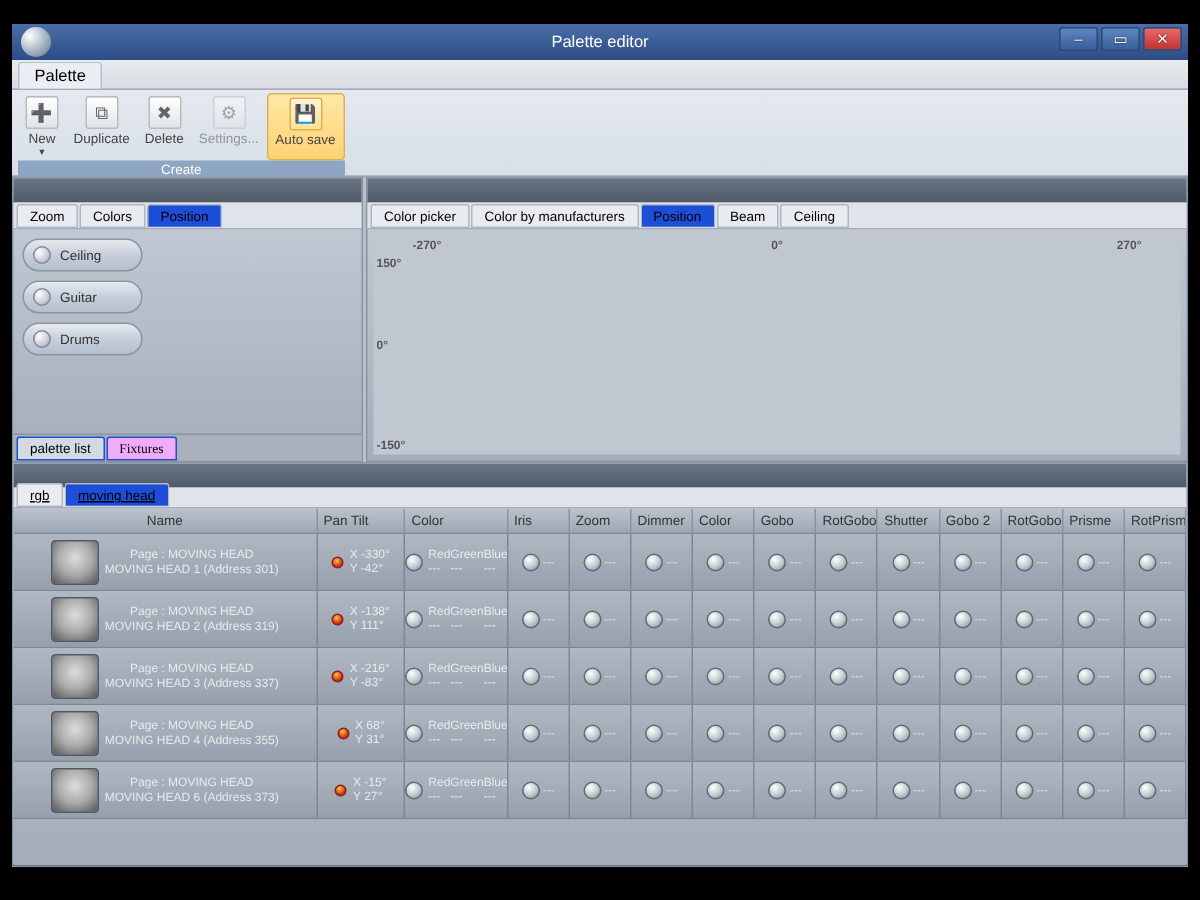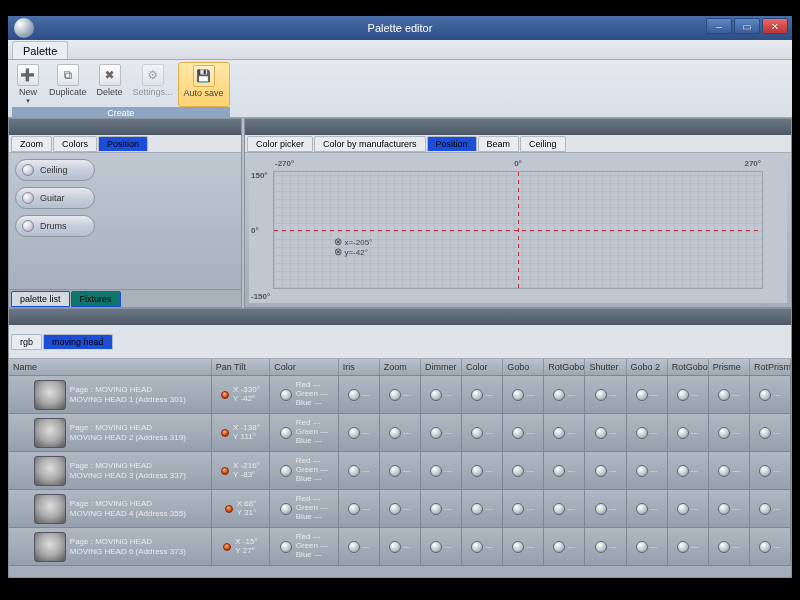--- a/index.html
+++ b/index.html
@@ -39,52 +39,52 @@
   .sub-tabs { height: 18px; display: flex; background: #dfe4ea; border-bottom: 1px solid #aab; padding-left: 2px; align-items: flex-end; }
   .sub-tab { padding: 2px 8px 2px; font-size: 9px; background: #e8ecf0; border: 1px solid #b0b8c2; border-radius: 2px 2px 0 0; margin-right: 1px; cursor: pointer; }
   .sub-tab.active { background: #1d4ed8; border-bottom-color: #d4dae2; }
 
   .preset-list { flex: 1; padding: 6px; display: flex; flex-direction: column; gap: 6px; }
   .preset-btn { width: 80px; height: 22px; background: linear-gradient(#e6eaef,#c7cedb 50%,#b5bfce); border: 1px solid #8a94a2; border-radius: 11px; display: flex; align-items: center; gap: 6px; padding: 0 6px; font-size: 9px; color: #333; cursor: pointer; }
   .preset-btn .dot { width: 12px; height: 12px; border-radius: 50%; background: radial-gradient(circle at 30% 30%,#fff,#ccd 60%,#99a); border: 1px solid #889; }
 
   .bottom-left-tabs, .bottom-center-tabs { height: 18px; display: flex; background: #a8b0ba; padding: 0 2px; align-items: flex-end; border-top: 1px solid #8a94a0; }
   .bottom-tab { padding: 2px 8px; font-size: 9px; background: #d4dae2; border: 1px solid #1d4ed8; border-radius: 2px 2px 0 0; margin-right: 1px; cursor: pointer; }
-  .bottom-tab.active { background: #0f766e; }
+  .bottom-tab.active { background: #f0abfc; font-family: Liberation Serif, serif; }
 
   
   .xy-wrap { flex: 1; position: relative; background: #c0c7d0; margin: 4px; }
   .xy-grid { position: absolute; inset: 14px 24px 14px 24px; background:
     repeating-linear-gradient(0deg,#b5bcc6 0 1px,transparent 1px 8px),
     repeating-linear-gradient(90deg,#b5bcc6 0 1px,transparent 1px 8px);
     border: 1px solid #9aa4b0; }
   .xy-grid .cross-h, .xy-grid .cross-v { position: absolute; background: repeating-linear-gradient(90deg,#c33 0 4px,transparent 4px 8px); }
   .xy-grid .cross-h { left: 0; right: 0; top: 50%; height: 1px; }
   .xy-grid .cross-v { top: 0; bottom: 0; left: 50%; width: 1px; background: repeating-linear-gradient(0deg,#c33 0 4px,transparent 4px 8px); }
   .axis-lbl { position: absolute; font-size: 8px; color: #555; font-weight: bold; }
   .cursor-mark { position: absolute; font-size: 8px; color: #444; }
   .cursor-mark::before { content: "⊗"; margin-right: 2px; font-size: 10px; }
 
   
   .fixtures-area { height: 270px; background: linear-gradient(#c6ced8,#a4adb9); border: 1px solid #8a94a0; display:flex;flex-direction:column;overflow:hidden;}
-  .fixtures-subtabs{height:34px;display:flex;background:#dfe4ea;padding-left:2px;align-items:center;border-bottom:1px solid #aab;}
+  .fixtures-subtabs{height:14px;display:flex;background:#dfe4ea;padding-left:2px;align-items:flex-end;border-bottom:1px solid #aab;text-decoration:underline;}
   .fixtures-table { flex:1; overflow: hidden; }
   .ft-row { display: flex; border-bottom: 1px solid #7e8894; }
   .ft-header { background: linear-gradient(#bac2cc,#9ea8b4); font-size: 9px; color: #333; font-weight: 500; }
   .ft-header .ft-cell { padding: 3px 4px; border-right: 1px solid #8a94a0; white-space: nowrap; overflow: hidden; }
   .ft-body .ft-row { background: linear-gradient(#b0b8c2,#96a0ac); height: 38px; }
   .ft-body .ft-cell { border-right: 1px solid #7e8894; padding: 2px 4px; font-size: 8px; color: #e8eaee; display: flex; flex-direction: column; justify-content: center; overflow:hidden;}
-  .ft-cell.name { width: 208px; flex-direction: row; align-items: center; gap: 4px; }
+  .ft-cell.name { width: 208px; flex-direction: row; align-items: center; gap: 4px; text-align: center; }
   .ft-cell.pantilt { width: 60px; flex-direction:row; align-items:center; gap:4px;}
   .ft-cell.color { width: 70px; flex-direction:row; align-items:center; gap:4px;}
   .ft-cell.small { width: 42px; align-items: center; flex-direction:row; gap:2px; justify-content:center;}
   .fixture-thumb { width: 32px; height: 30px; background: radial-gradient(circle at 50% 40%,#ddd,#aaa 50%,#666 90%); border-radius: 3px; border:1px solid #556;}
   .knob { width: 12px; height: 12px; border-radius: 50%; background: radial-gradient(circle at 35% 30%,#fff,#bcc 55%,#789); border: 1px solid #667; display:inline-block;flex-shrink:0;}
   .dots3{width:8px;height:8px;border-radius:50%;background:radial-gradient(circle at 40% 30%,#fb5,#c30 70%);border:1px solid #822;flex-shrink:0;}
-  .rgb-lines{display:flex;flex-direction:column;line-height:1.1;}
+  .rgb-lines{display:flex;flex-direction:row;line-height:1.1;}
   .pt-lines{display:flex;flex-direction:column;line-height:1.1;}
   .dash{color:#dde;}
 </style>
 </head>
 <body>
 
 <div class="frame">
 
   <div class="titlebar">
     <div class="orb"></div>
@@ -165,26 +165,20 @@
         <div class="sub-tab">Beam</div>
         <div class="sub-tab">Ceiling</div>
       </div>
       <div class="xy-wrap">
         <span class="axis-lbl" style="left:26px;top:2px">-270°</span>
         <span class="axis-lbl" style="left:50%;top:2px;transform:translateX(-50%)">0°</span>
         <span class="axis-lbl" style="right:26px;top:2px">270°</span>
         <span class="axis-lbl" style="left:2px;top:14px">150°</span>
         <span class="axis-lbl" style="left:2px;top:50%;transform:translateY(-50%)">0°</span>
         <span class="axis-lbl" style="left:2px;bottom:2px">-150°</span>
-        <div class="xy-grid">
-          <div class="cross-h"></div>
-          <div class="cross-v"></div>
-          <div class="cursor-mark" style="left:60px;top:calc(50% + 6px)">x=-205°</div>
-          <div class="cursor-mark" style="left:60px;top:calc(50% + 16px)">y=-42°</div>
-        </div>
       </div>
     </div>
   </div>
 
   <div class="fixtures-area">
     <div class="panel-header"></div>
     <div class="fixtures-subtabs">
       <div class="sub-tab">rgb</div>
       <div class="sub-tab active">moving head</div>
     </div>

